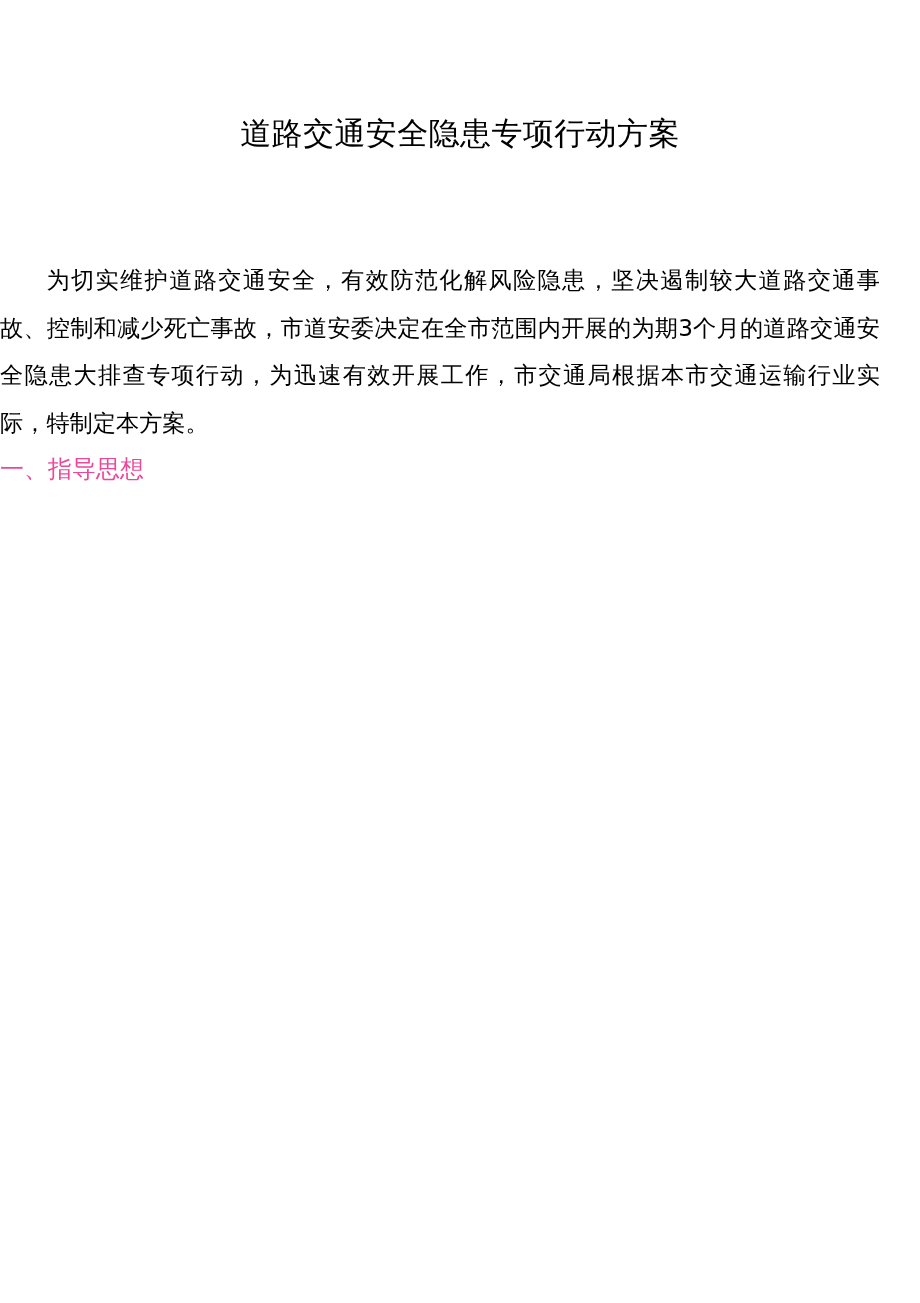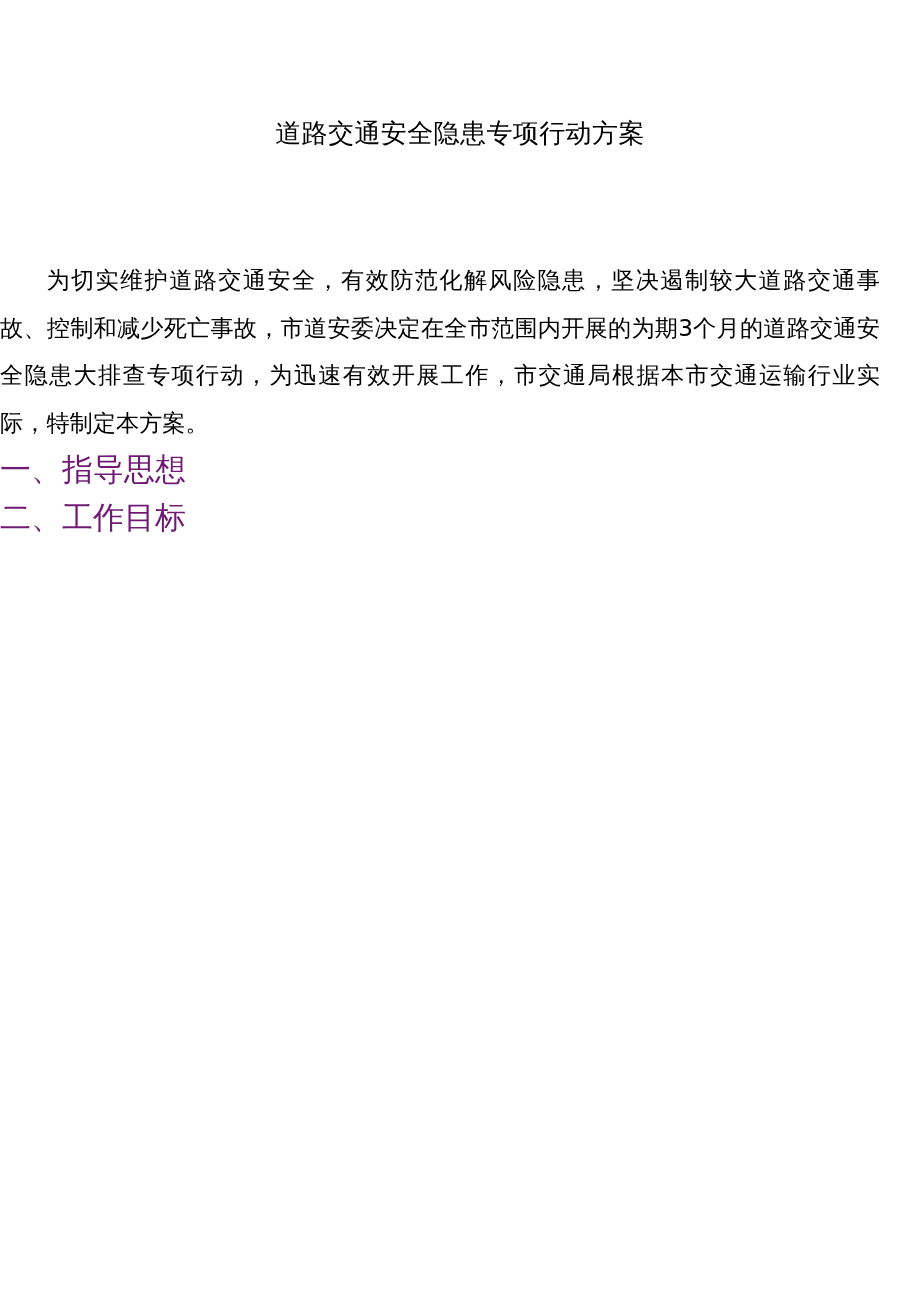--- a/index.html
+++ b/index.html
@@ -27,21 +27,21 @@
     background: #ffffff;
   }
 
   
   .doc-title {
     position: absolute;
     left: 0;
     top: 113px;
     width: 920px;
     text-align: center;
-    font-size: 26px;
+    font-size: 31px;
     line-height: 40px;
     letter-spacing: 0.4px;
     font-weight: 400;
     color: #000000;
     white-space: nowrap;
   }
 
   
   .body-flow {
     position: absolute;
@@ -70,43 +70,42 @@
   }
 
   
   .para-narrow {
     margin-left: 200px;
     margin-right: 140px;
   }
 
   
   .section-heading {
-    font-size: 31px;
+    font-size: 24px;
     line-height: 47.5px;
     margin-left: 173px;
     margin-right: 140px;
-    color: #701a75;
+    color: #ec4899;
     white-space: nowrap;
   }
 
   
   .blk { margin: 0; padding: 0; }
 </style>
 </head>
 <body>
 
 <div class="page">
 
   <div class="doc-title">道路交通安全隐患专项行动方案</div>
 
   <div class="body-flow">
 
     <p class="para para-wide indent2 blk">为切实维护道路交通安全，有效防范化解风险隐患，坚决遏制较大道路交通事故、控制和减少死亡事故，市道安委决定在全市范围内开展的为期3个月的道路交通安全隐患大排查专项行动，为迅速有效开展工作，市交通局根据本市交通运输行业实际，特制定本方案。</p>
 
     <div class="section-heading blk">一、指导思想</div>
 
 
-    <div class="section-heading blk">二、工作目标</div>
 
 
   </div>
 
 </div>
 
 </body></html>

